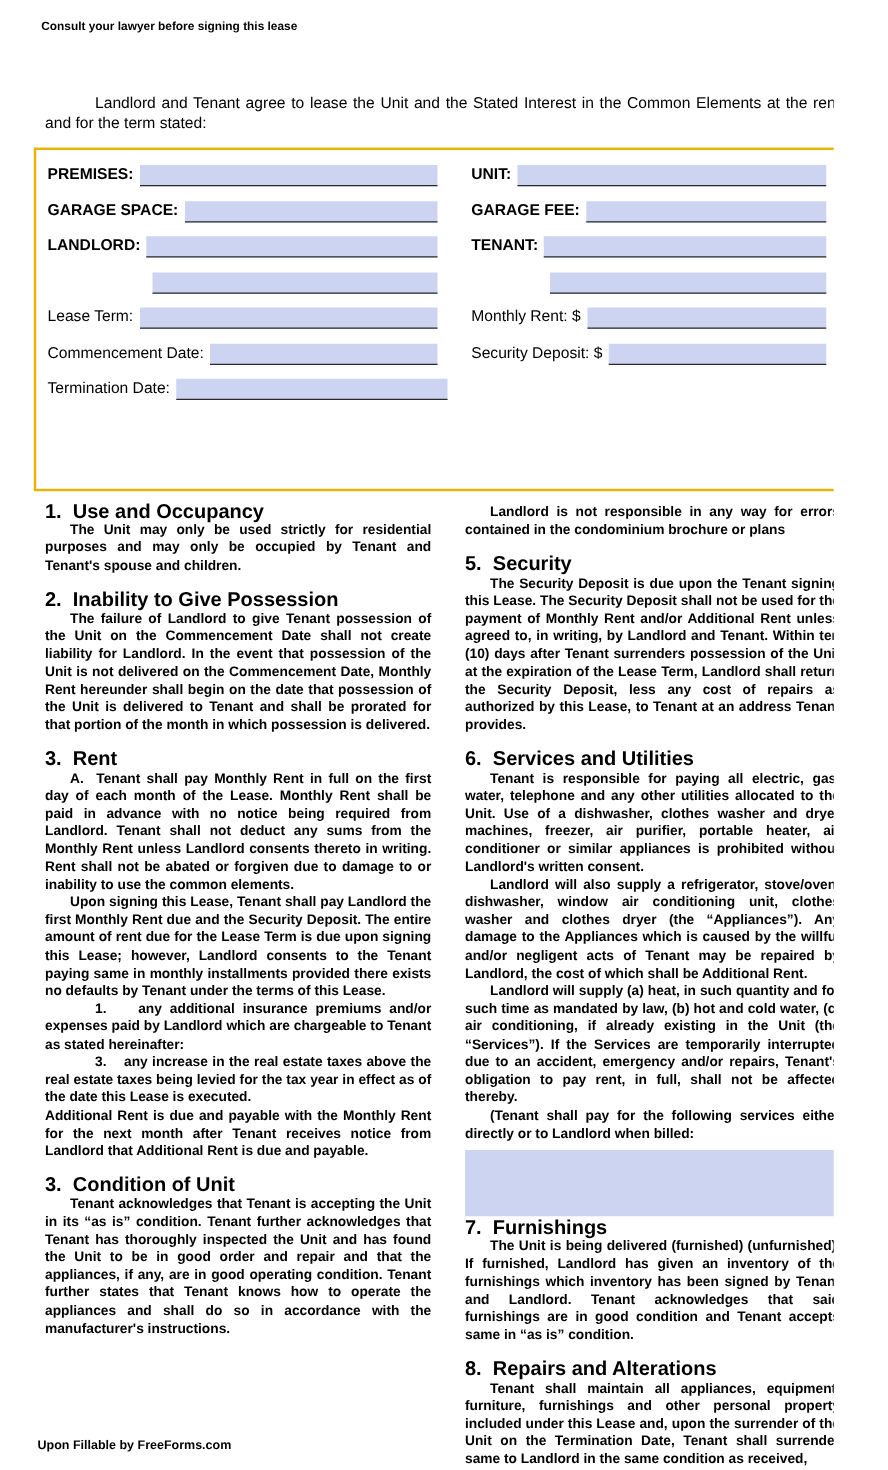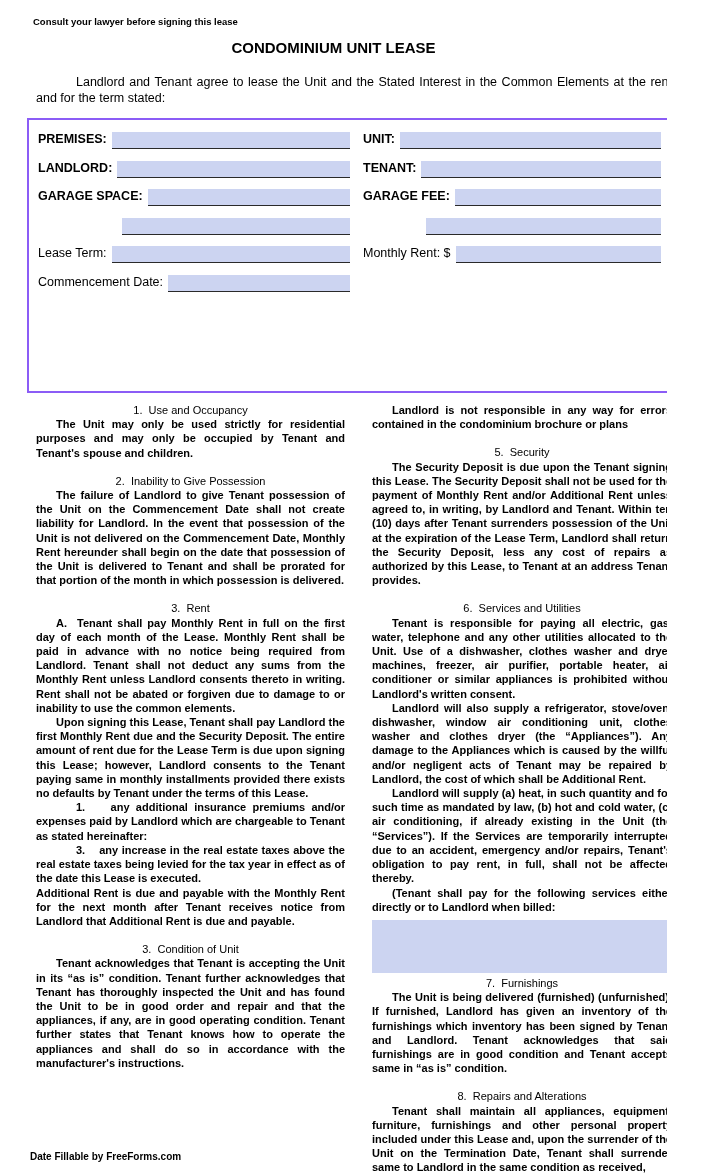--- a/index.html
+++ b/index.html
@@ -7,91 +7,90 @@
         font-family:"Liberation Sans","DejaVu Sans",sans-serif;color:#000;overflow:hidden;}
 
   .notice{position:absolute;left:33px;top:16px;font-size:9.5px;font-weight:bold;}
   .title{position:absolute;left:0;right:0;top:39px;text-align:center;
          font-size:15px;font-weight:bold;}
   .intro{position:absolute;left:36px;top:74px;width:636px;font-size:12.5px;
          line-height:16px;text-align:justify;text-indent:40px;margin:0;}
 
   
   .formbox{position:absolute;left:27px;top:118px;width:645px;height:275px;
-           border:2px solid #8b5cf6;box-sizing:border-box;padding:9px 9px 0 9px;}
+           border:2px solid #eab308;box-sizing:border-box;padding:9px 9px 0 9px;}
   .frow{display:flex;height:20px;margin-bottom:8.5px;}
   .cell{display:flex;align-items:flex-end;}
   .cl{width:312px;}
-  .cr{flex:1;margin-left:13px;}
+  .cr{flex:1;margin-left:27px;}
   .cfull{flex:1;}
   .cl9{width:320px;}
   .flabel{font-size:12.5px;line-height:19px;white-space:nowrap;padding-right:5px;}
   .b{font-weight:bold;}
   .field{flex:1;min-width:0;background:#ccd4f1;border:none;outline:none;
          border-bottom:1.5px solid #2a2a2a;height:17px;font-size:12px;
          font-family:"Liberation Sans",sans-serif;padding:0 2px;box-sizing:border-box;}
   .sp-l{width:84px;}
   .sp-r{width:63px;}
 
   
   .col{position:absolute;top:403px;font-size:11px;line-height:14.2px;}
   .col-left{left:36px;width:309px;}
   .col-right{left:372px;width:300px;}
-  .col h3{margin:0;font-size:11px;line-height:14.2px;font-weight:normal;white-space:pre-wrap;text-align:center;}
+  .col h3{margin:0;font-size:16px;line-height:14.2px;font-weight:bold;white-space:pre-wrap;}
   .col p{margin:0;text-align:justify;text-indent:20px;white-space:normal;font-weight:bold;}
   .col p.item{text-indent:40px;}
   .col p.noind{text-indent:0;}
   .gap{height:14px;}
   .services-box{display:block;width:100%;height:53px;background:#ccd4f1;border:none;
                 outline:none;resize:none;margin:6px 0 3px 0;box-sizing:border-box;
                 font-family:"Liberation Sans",sans-serif;font-size:11px;}
 
   .footer{position:absolute;left:30px;top:1151px;font-size:10px;font-weight:bold;}
 </style>
 </head>
 <body>
 
 <div class="page">
 
   <div class="notice">Consult your lawyer before signing this lease</div>
-  <div class="title">CONDOMINIUM UNIT LEASE</div>
   <p class="intro">Landlord and Tenant agree to lease the Unit and the Stated Interest in the Common Elements at the rent and for the term stated:</p>
 
   <div class="formbox">
 
     <div class="frow">
       <div class="cell cl">
         <span class="flabel b">PREMISES:</span>
         <input class="field" value="" style="">
       </div>
       <div class="cell cr">
         <span class="flabel b">UNIT:</span>
         <input class="field" value="" style="">
       </div>
     </div>
 
 
     <div class="frow">
       <div class="cell cl">
-        <span class="flabel b">LANDLORD:</span>
+        <span class="flabel b">GARAGE SPACE:</span>
         <input class="field" value="" style="">
       </div>
       <div class="cell cr">
-        <span class="flabel b">TENANT:</span>
+        <span class="flabel b">GARAGE FEE:</span>
         <input class="field" value="" style="">
       </div>
     </div>
 
     <div class="frow">
       <div class="cell cl">
-        <span class="flabel b">GARAGE SPACE:</span>
+        <span class="flabel b">LANDLORD:</span>
         <input class="field" value="" style="">
       </div>
       <div class="cell cr">
-        <span class="flabel b">GARAGE FEE:</span>
+        <span class="flabel b">TENANT:</span>
         <input class="field" value="" style="">
       </div>
     </div>
 
     <div class="frow">
       <div class="cell cl">
         <span class="sp-l"></span>
         <input class="field" value="" style="">
       </div>
       <div class="cell cr">
@@ -110,22 +109,32 @@
         <span class="flabel">Monthly Rent: $</span>
         <input class="field" value="" style="">
       </div>
     </div>
 
     <div class="frow">
       <div class="cell cl">
         <span class="flabel">Commencement Date:</span>
         <input class="field" value="" style="">
       </div>
+      <div class="cell cr">
+        <span class="flabel">Security Deposit: $</span>
+        <input class="field" value="" style="">
+      </div>
     </div>
 
+    <div class="frow">
+      <div class="cell cl9">
+        <span class="flabel">Termination Date:</span>
+        <input class="field" value="" style="">
+      </div>
+    </div>
 
   </div>
 
   <div class="col col-left">
     <h3>1.&nbsp; Use and Occupancy</h3>
     <p>The Unit may only be used strictly for residential purposes and may only be occupied by Tenant and Tenant's spouse and children.</p>
     <div class="gap"></div>
 
     <h3>2.&nbsp; Inability to Give Possession</h3>
     <p>The failure of Landlord to give Tenant possession of the Unit on the Commencement Date shall not create liability for Landlord.  In the event that possession of the Unit is not delivered on the Commencement Date, Monthly Rent hereunder shall begin on the date that possession of the Unit is delivered to Tenant and shall be prorated for that portion of the month in which possession is delivered.</p>
@@ -159,15 +168,15 @@
     <textarea class="services-box" style=""></textarea>
 
     <h3>7.&nbsp; Furnishings</h3>
     <p><span>The Unit is being delivered (furnished) (unfurnished). If furnished, Landlord has given an inventory of the furnishings which inventory has been signed by Tenant and Landlord.  Tenant acknowledges that said furnishings are in good condition and Tenant accepts same in </span><b>“as is”</b><span> condition.</span></p>
     <div class="gap"></div>
 
     <h3>8.&nbsp; Repairs and Alterations</h3>
     <p>Tenant shall maintain all appliances, equipment, furniture, furnishings and other personal property included under this Lease and, upon the surrender of the Unit on the Termination Date, Tenant shall surrender same to Landlord in the same condition as received,</p>
   </div>
 
-  <div class="footer">Date Fillable by FreeForms.com</div>
+  <div class="footer">Upon Fillable by FreeForms.com</div>
 
 </div>
 
 </body></html>

